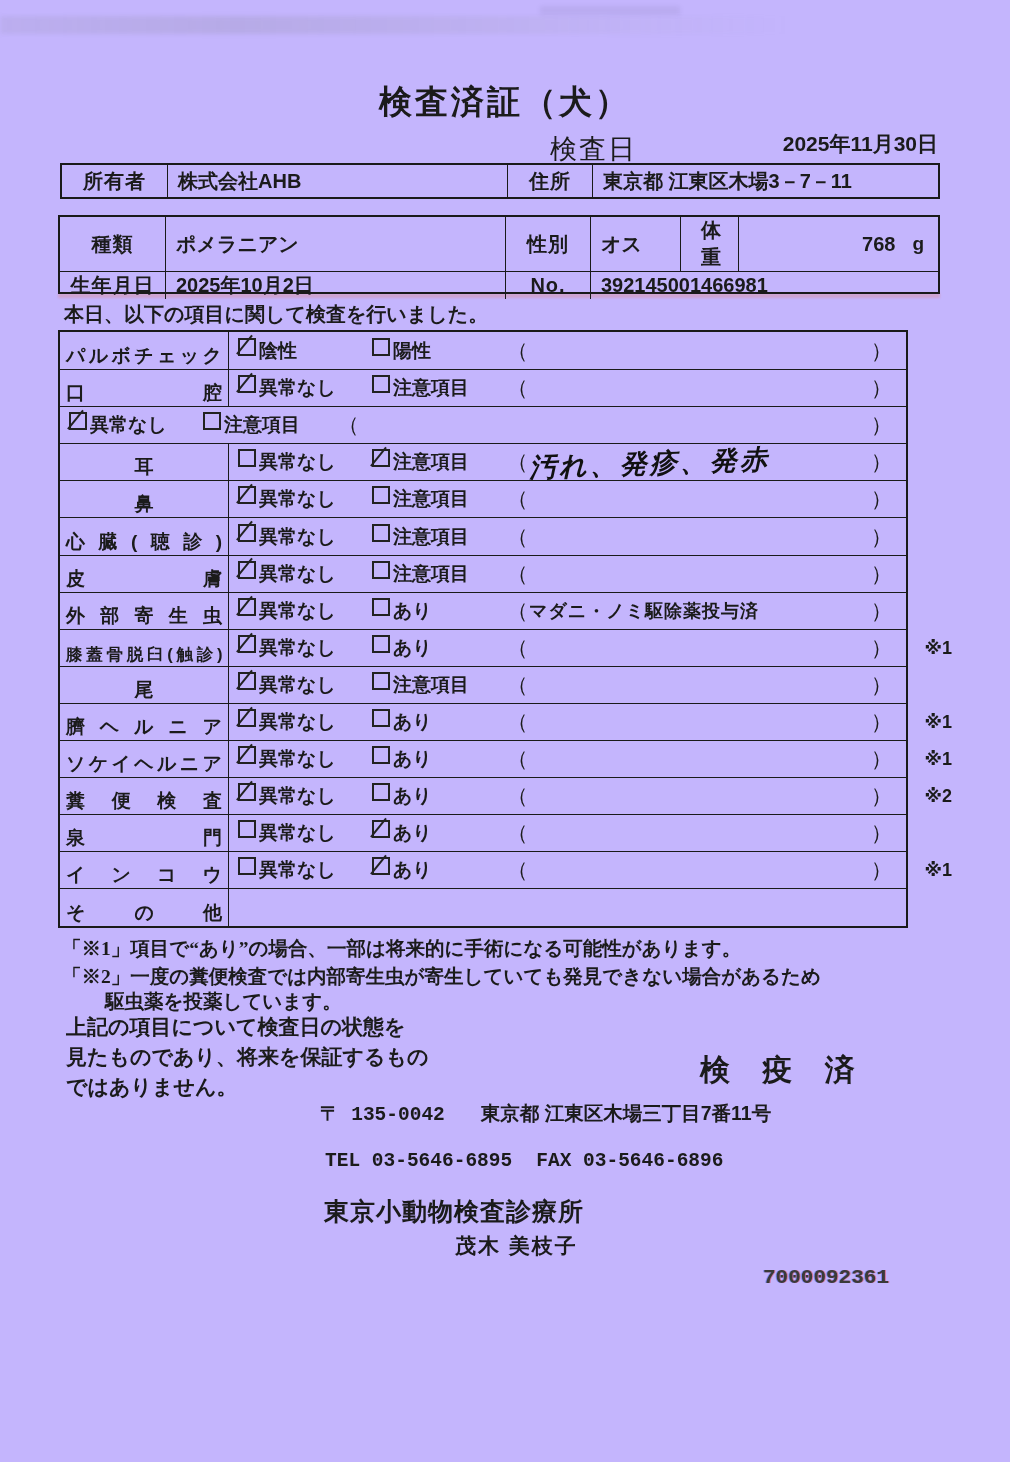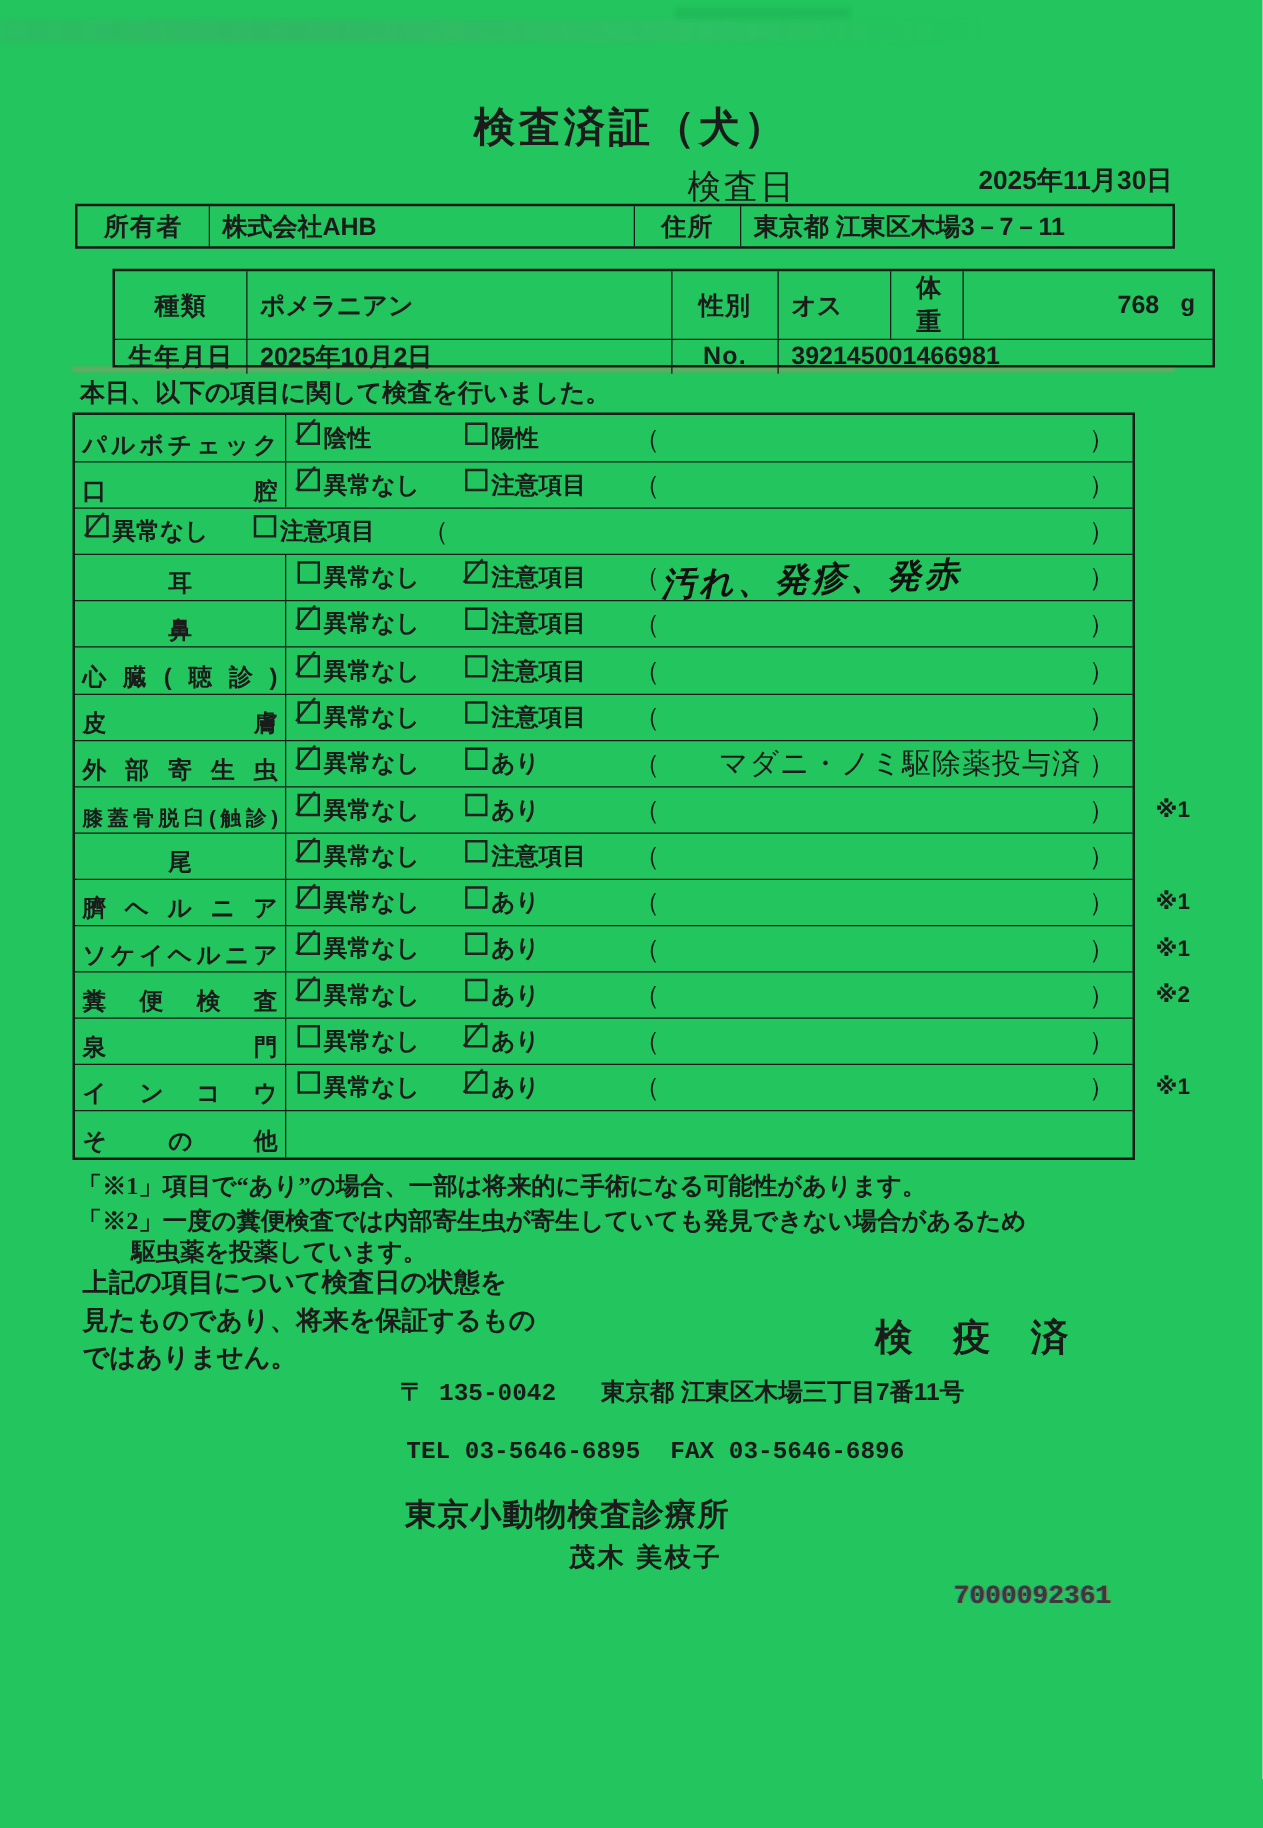--- a/index.html
+++ b/index.html
@@ -1,20 +1,20 @@
 <!DOCTYPE html>
 <html><head>
 <meta charset="utf-8">
 <style>
   html,body{margin:0;padding:0;background:#e8e8e8;}
   #paper{
     position:relative;
     width:1010px;height:1462px;
     margin:0 auto;
-    background:#22c55e;
+    background:#c4b5fd;
     font-family:"Liberation Sans","DejaVu Sans",sans-serif;
     color:#1b1b1b;
     overflow:hidden;
   }
   
   .artifact-streak{position:absolute;left:0;top:16px;width:790px;height:18px;
     background:linear-gradient(90deg,rgba(120,120,125,.10),rgba(120,120,125,.17) 30%,rgba(150,150,155,.09) 70%,rgba(150,150,155,0));
     filter:blur(2px);}
   .artifact-streak2{position:absolute;left:540px;top:6px;width:140px;height:9px;background:rgba(0,0,0,.05);filter:blur(2px);}
   .artifact-pink{position:absolute;left:58px;top:293px;width:882px;height:5px;background:rgba(232,122,110,.30);filter:blur(1px);}
@@ -27,21 +27,21 @@
 
   
   .hdr-table{position:absolute;border:2px solid #1a1a1a;display:flex;flex-direction:column;box-sizing:border-box;background:transparent;}
   .hdr-row{display:flex;flex:1;}
   .hdr-row + .hdr-row{border-top:1.8px solid #1a1a1a;}
   .hdr-cell{display:flex;align-items:center;box-sizing:border-box;font-size:20px;font-weight:600;}
   .hdr-cell.lab{justify-content:center;letter-spacing:1px;}
   .hdr-cell.val{padding-left:10px;}
   .bl{border-left:1.8px solid #1a1a1a;}
   #owner-table{left:60px;top:163px;width:880px;height:36px;}
-  #pet-table{left:58px;top:215px;width:882px;height:79px;margin-left:32px;}
+  #pet-table{left:58px;top:215px;width:882px;height:79px;}
   .w-owner-lab{width:105px;} .w-owner-val{width:340px;} .w-mid-lab{width:85px;} .w-mid-val{flex:1;}
   .w-sex-val{width:90px;} .w-wt-lab{width:58px;padding-left:20px;}
   .weight-val{flex:1;justify-content:flex-end;padding-right:14px;}
   .weight-unit{margin-left:17px;font-size:19px;}
 
   .intro-line{position:absolute;left:64px;top:301px;font-size:20px;font-weight:600;}
 
   
   #exam-table{position:absolute;left:58px;top:330px;width:850px;border:2px solid #1a1a1a;box-sizing:border-box;background:transparent;}
   .exam-row{position:relative;display:flex;height:37.1px;box-sizing:border-box;}
@@ -55,21 +55,21 @@
   .exam-value{position:relative;flex:1;}
   .opt{position:absolute;top:50%;transform:translateY(-50%);display:flex;align-items:flex-start;
     font-size:19px;font-weight:600;white-space:nowrap;}
   .opt1{left:9px;} .opt2{left:143px;}
   .cb{display:inline-block;width:14px;height:14px;border:2.2px solid #222;position:relative;margin-right:3px;flex:none;}
   .cb.checked::after{content:"";position:absolute;left:-3px;bottom:-2px;width:24px;height:2.2px;background:#222;
     transform-origin:0 50%;transform:rotate(-51deg);}
   .paren{position:absolute;top:50%;transform:translateY(-50%);font-size:21px;font-weight:500;}
   .paren.open{left:278px;} .paren.close{right:14px;}
   .row-note{position:absolute;top:50%;transform:translateY(-50%);left:300px;white-space:nowrap;}
-  .row-note.print{font-size:23px;font-weight:400;letter-spacing:1px;margin-left:46px;}
+  .row-note.print{font-size:18px;font-weight:700;letter-spacing:1px;}
   .row-note.hand{font-family:"DejaVu Serif",serif;font-style:italic;font-weight:700;font-size:27px;
     letter-spacing:3px;transform:translateY(-46%) rotate(-2deg);color:#111;}
   .ref-mark{position:absolute;right:-46px;top:50%;transform:translateY(-50%);font-size:18px;font-weight:600;white-space:nowrap;}
 
   
   .note-line{position:absolute;left:62px;font-size:19.5px;font-weight:600;white-space:nowrap;font-family:Liberation Serif, serif;}
   #note-1{top:935px;} #note-2{top:963px;} #note-3{top:988px;left:105px;}
   .disclaimer{position:absolute;left:66px;top:1012px;font-size:21px;font-weight:600;line-height:30px;}
   .stamp{position:absolute;left:700px;top:1050px;font-size:30px;font-weight:600;letter-spacing:12px;white-space:nowrap;}
   .addr-line{position:absolute;left:320px;top:1100px;font-size:19.5px;font-weight:600;display:flex;}

